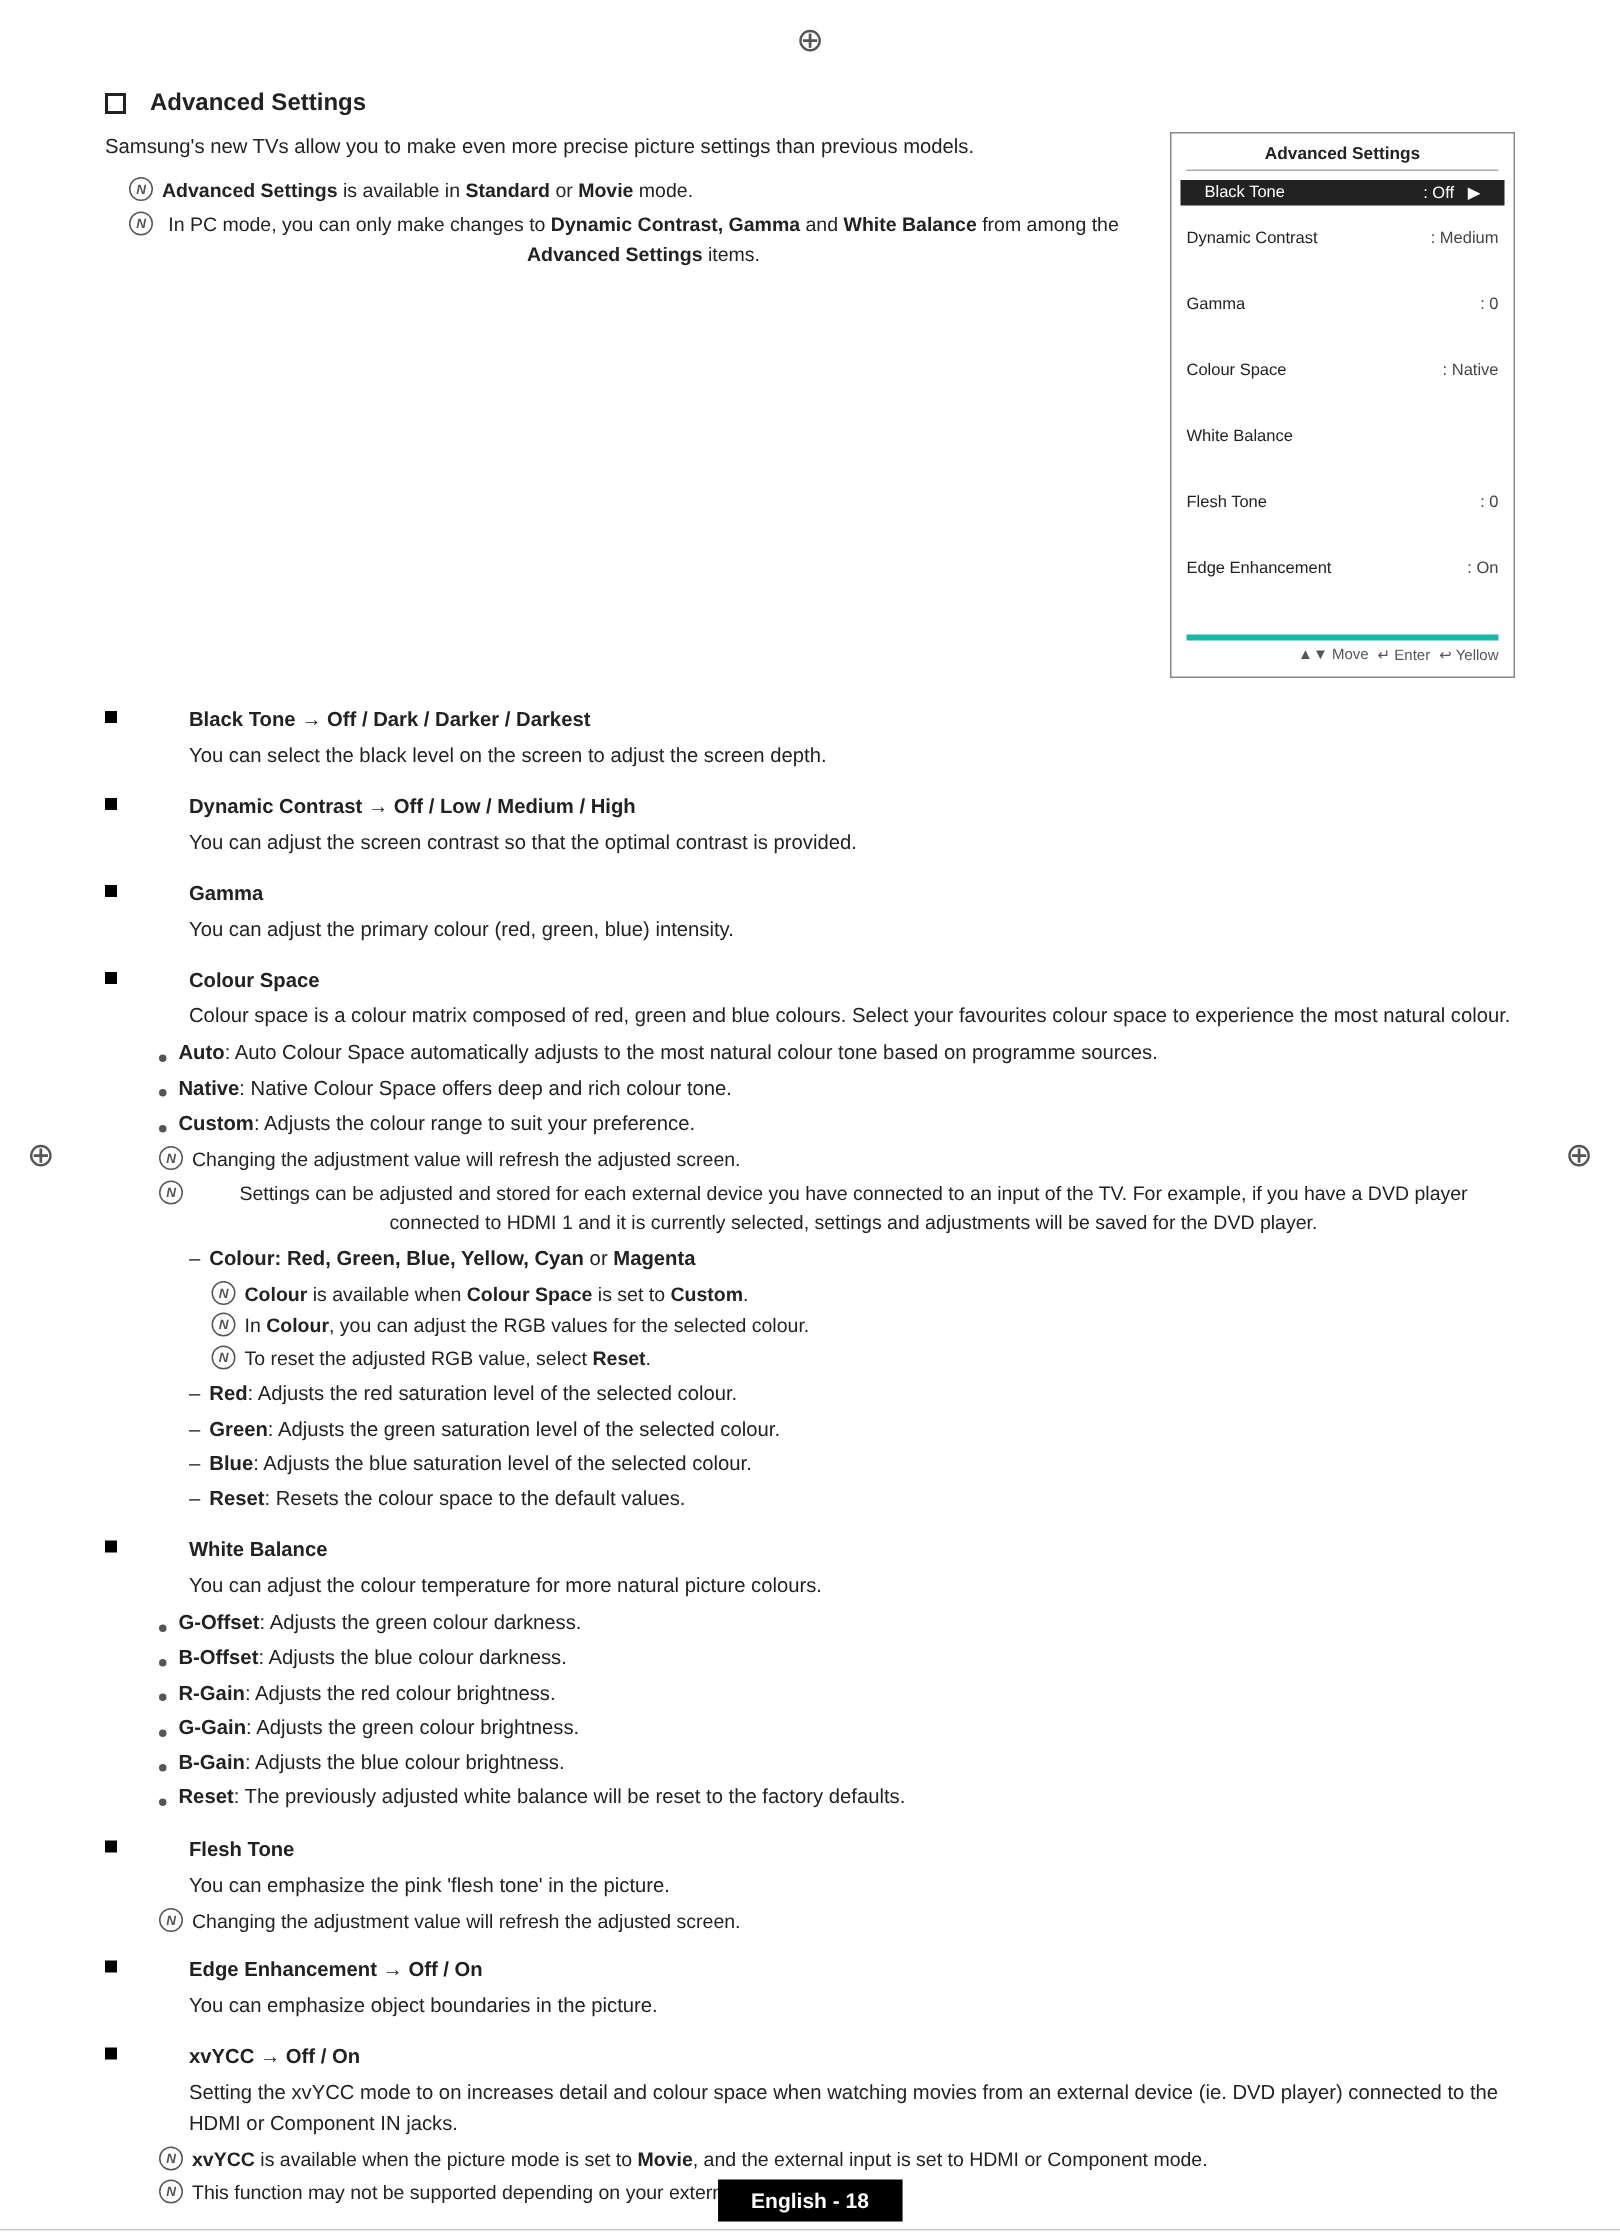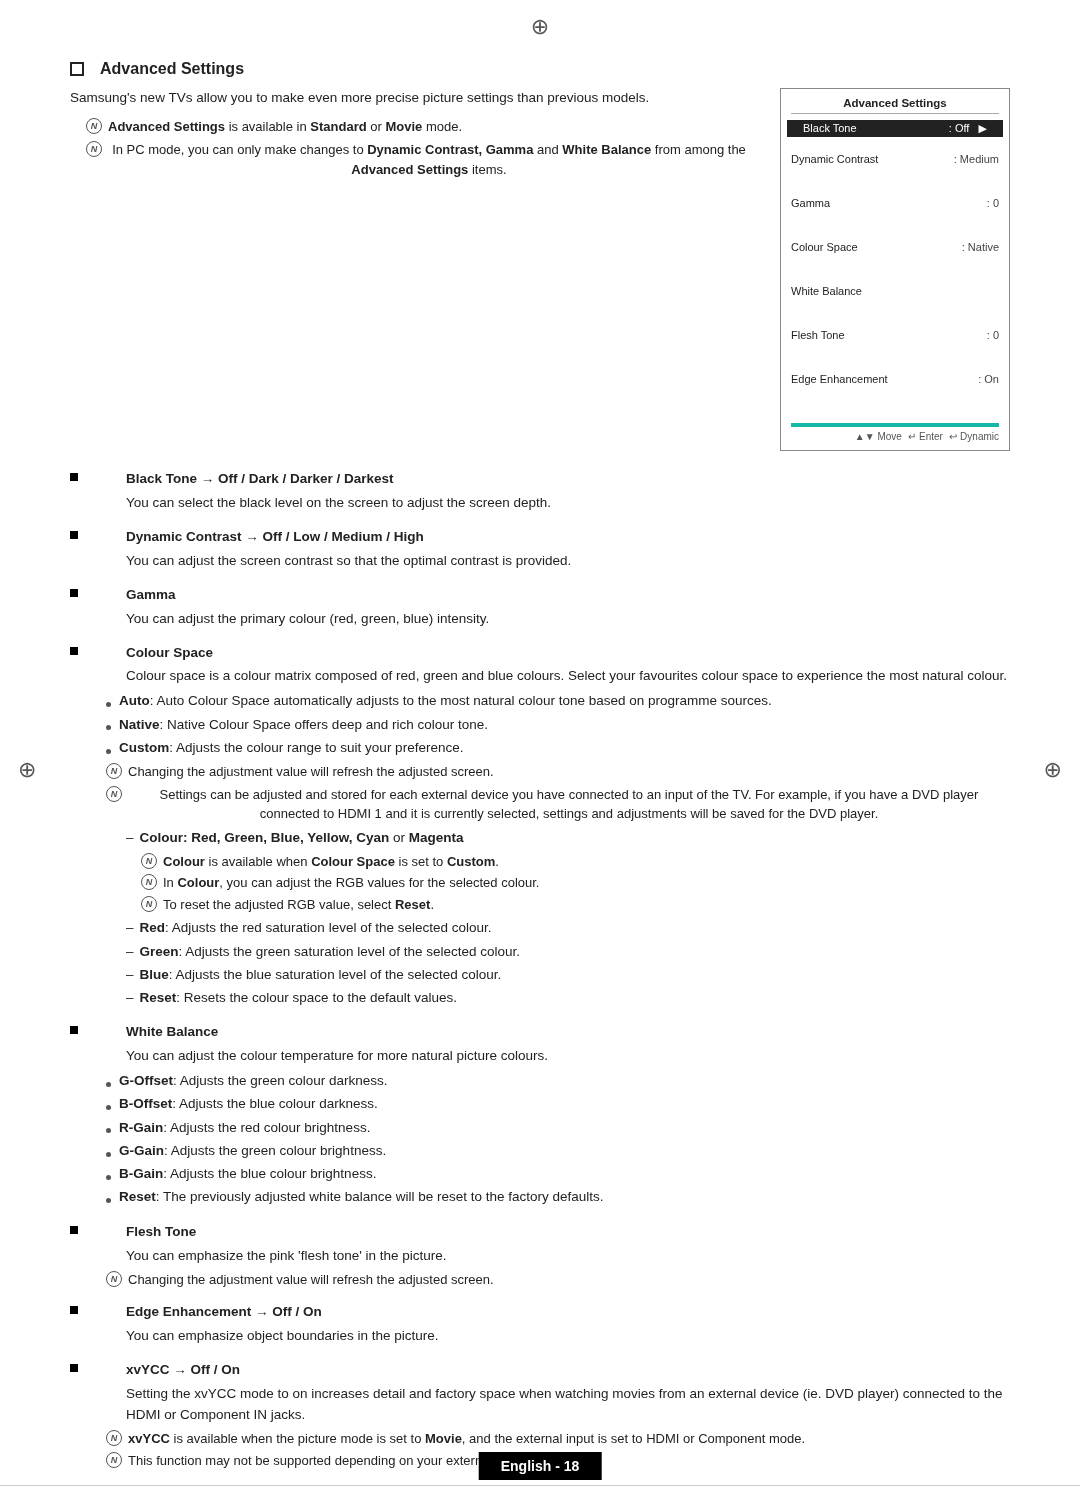--- a/index.html
+++ b/index.html
@@ -361,21 +361,21 @@
           <span class="label">Flesh Tone</span>
           <span class="value">: 0</span>
         </div>
         <div class="screenshot-row">
           <span class="label">Edge Enhancement</span>
           <span class="value">: On</span>
         </div>
         <div class="screenshot-nav">
           <span>▲▼ Move</span>
           <span>↵ Enter</span>
-          <span>↩ Dynamic</span>
+          <span>↩ Yellow</span>
         </div>
       </div>
     </div>
 
     <div class="section-item">
       <div class="black-square"></div>
       <div class="section-content">
         <p><strong>Black Tone → Off / Dark / Darker / Darkest</strong></p>
         <p>You can select the black level on the screen to adjust the screen depth.</p>
       </div>
@@ -520,21 +520,21 @@
       <div class="section-content">
         <p><strong>Edge Enhancement → Off / On</strong></p>
         <p>You can emphasize object boundaries in the picture.</p>
       </div>
     </div>
 
     <div class="section-item">
       <div class="black-square"></div>
       <div class="section-content">
         <p><strong>xvYCC → Off / On</strong></p>
-        <p>Setting the xvYCC mode to on increases detail and factory space when watching movies from an external device (ie. DVD player) connected to the HDMI or Component IN jacks.</p>
+        <p>Setting the xvYCC mode to on increases detail and colour space when watching movies from an external device (ie. DVD player) connected to the HDMI or Component IN jacks.</p>
         <div class="sub-note">
           <div class="note-icon">N</div>
           <span class="note-text"><strong>xvYCC</strong> is available when the picture mode is set to <strong>Movie</strong>, and the external input is set to HDMI or Component mode.</span>
         </div>
         <div class="sub-note">
           <div class="note-icon">N</div>
           <span class="note-text">This function may not be supported depending on your external device.</span>
         </div>
       </div>
     </div>

